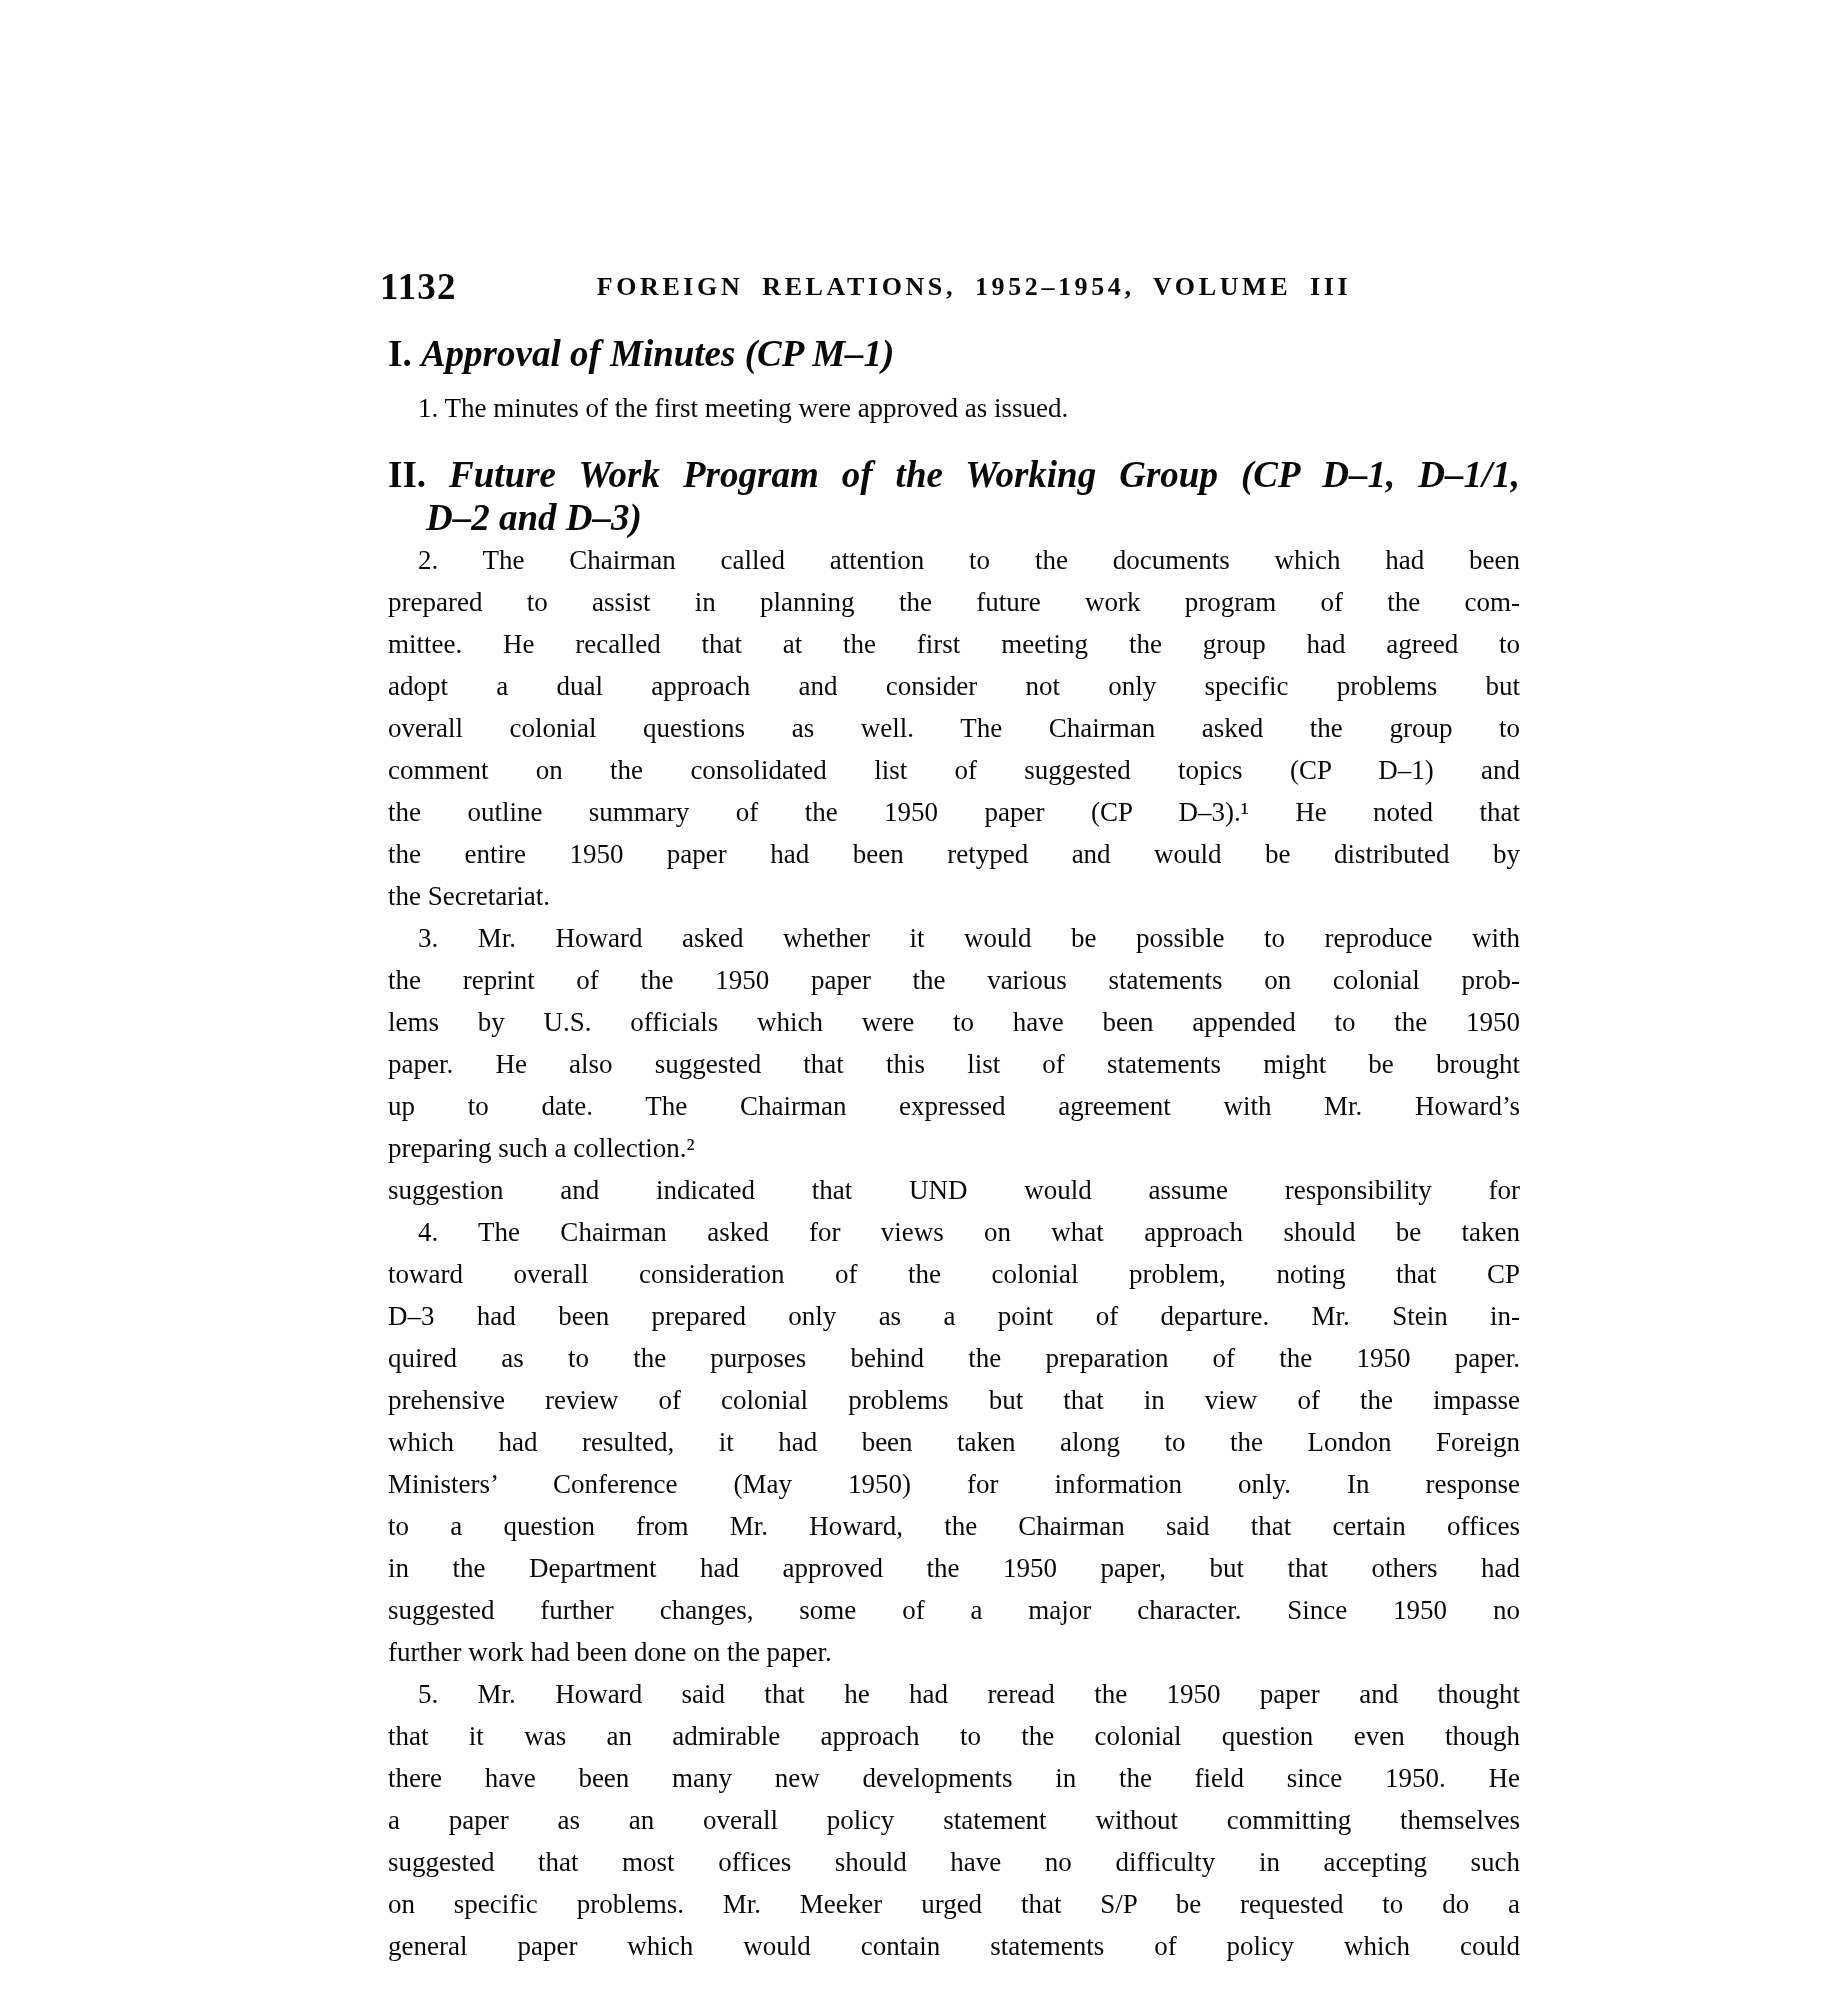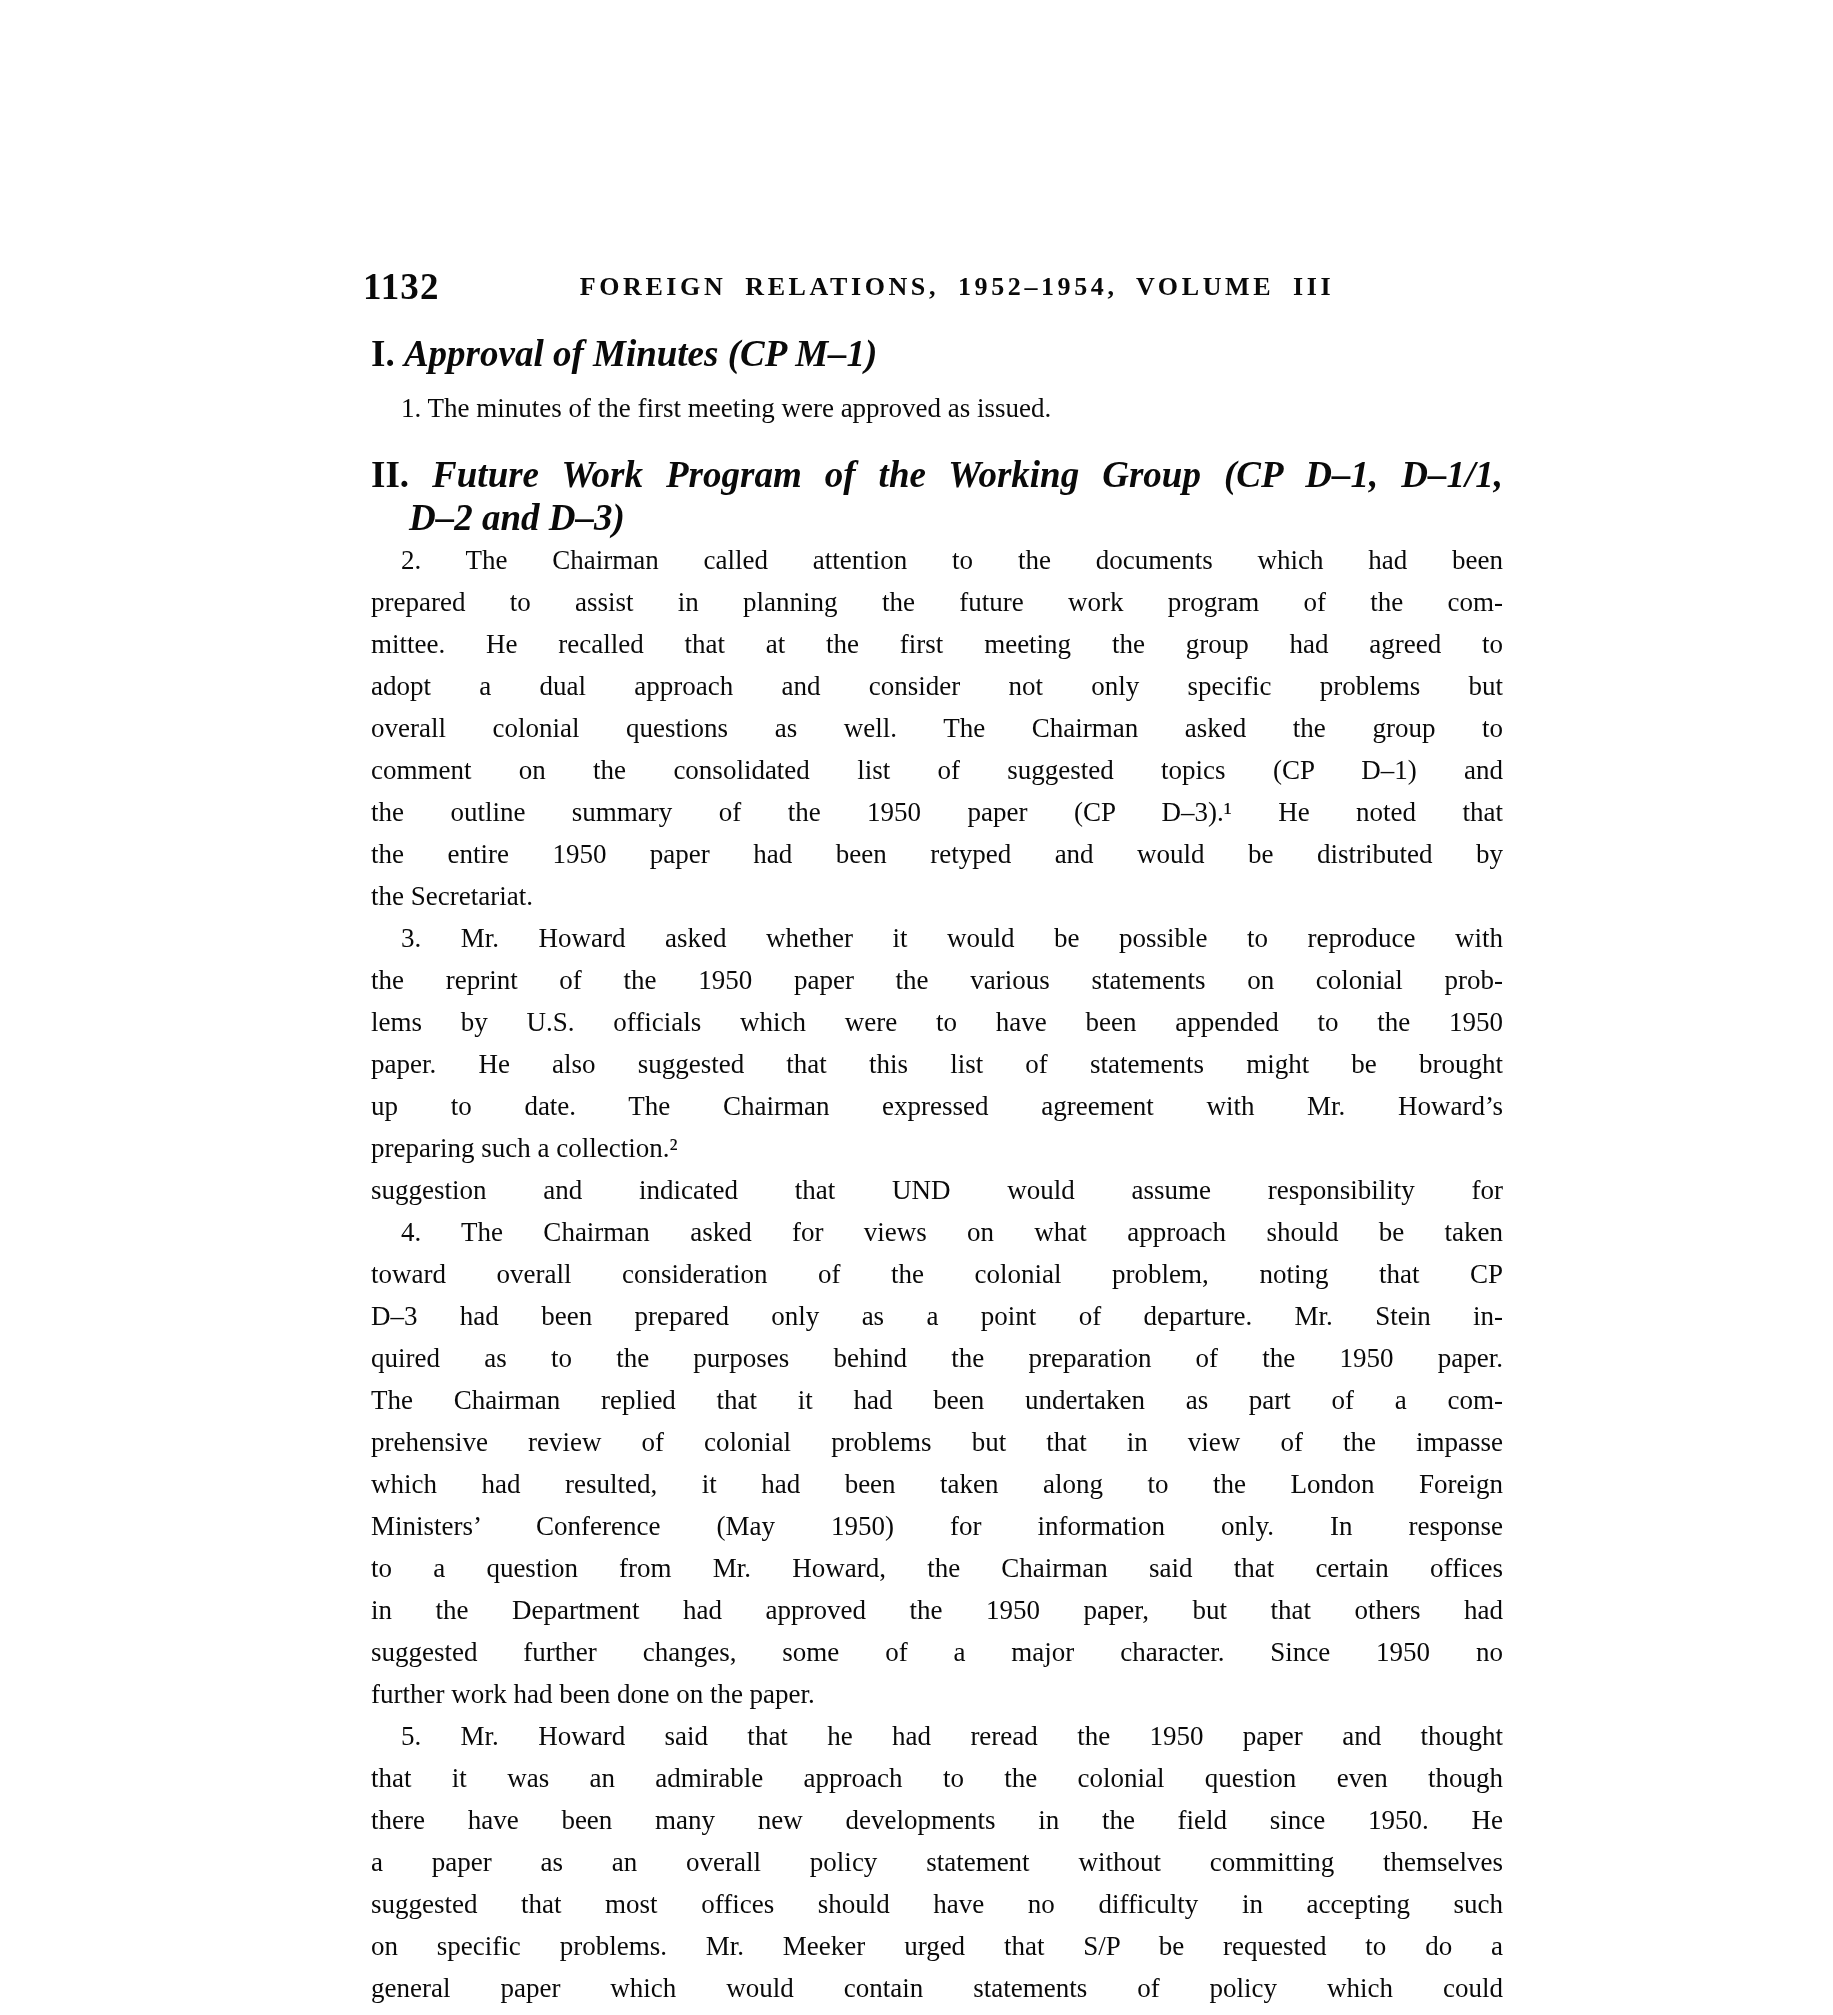--- a/index.html
+++ b/index.html
@@ -6,21 +6,21 @@
   .page{
     position:relative;
     width:1834px;height:2487px;
     background:#ffffff;
     color:#0a0a0a;
     font-family:"Liberation Serif","DejaVu Serif",serif;
     overflow:hidden;
   }
   .content{
     position:absolute;
-    left:363px;top:264px;
+    left:380px;top:264px;
     width:1140px;
   }
   
   .running-header{position:relative;height:45px;margin-bottom:23.4px;}
   .page-num{
     position:absolute;left:0;top:0;
     font-size:37px;font-weight:700;letter-spacing:1.2px;line-height:45px;
   }
   .header-title{
     display:block;text-align:center;
@@ -93,21 +93,20 @@
         <div class="line">up to date. The Chairman expressed agreement with Mr. Howard’s</div>
         <div class="line last">preparing such a collection.²</div>
         <div class="line">suggestion and indicated that UND would assume responsibility for</div>
       </div>
 
     <div class="para">
         <div class="line">4. The Chairman asked for views on what approach should be taken</div>
         <div class="line">toward overall consideration of the colonial problem, noting that CP</div>
         <div class="line">D–3 had been prepared only as a point of departure. Mr. Stein in-</div>
         <div class="line">quired as to the purposes behind the preparation of the 1950 paper.</div>
-        <div class="line">The Chairman replied that it had been undertaken as part of a com-</div>
         <div class="line">prehensive review of colonial problems but that in view of the impasse</div>
         <div class="line">which had resulted, it had been taken along to the London Foreign</div>
         <div class="line">Ministers’ Conference (May 1950) for information only. In response</div>
         <div class="line">to a question from Mr. Howard, the Chairman said that certain offices</div>
         <div class="line">in the Department had approved the 1950 paper, but that others had</div>
         <div class="line">suggested further changes, some of a major character. Since 1950 no</div>
         <div class="line last">further work had been done on the paper.</div>
       </div>
 
     <div class="para">

